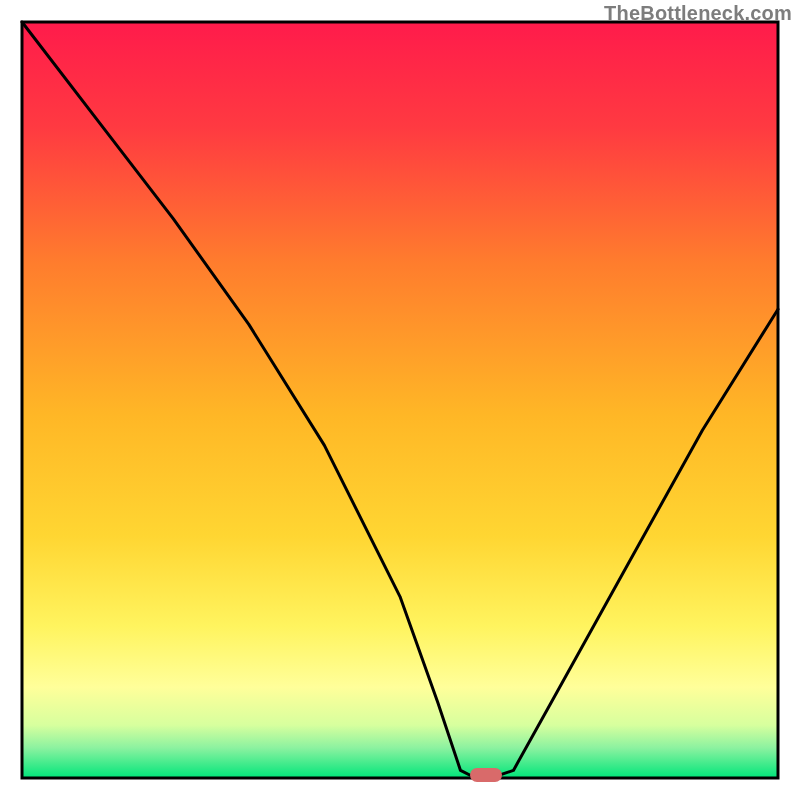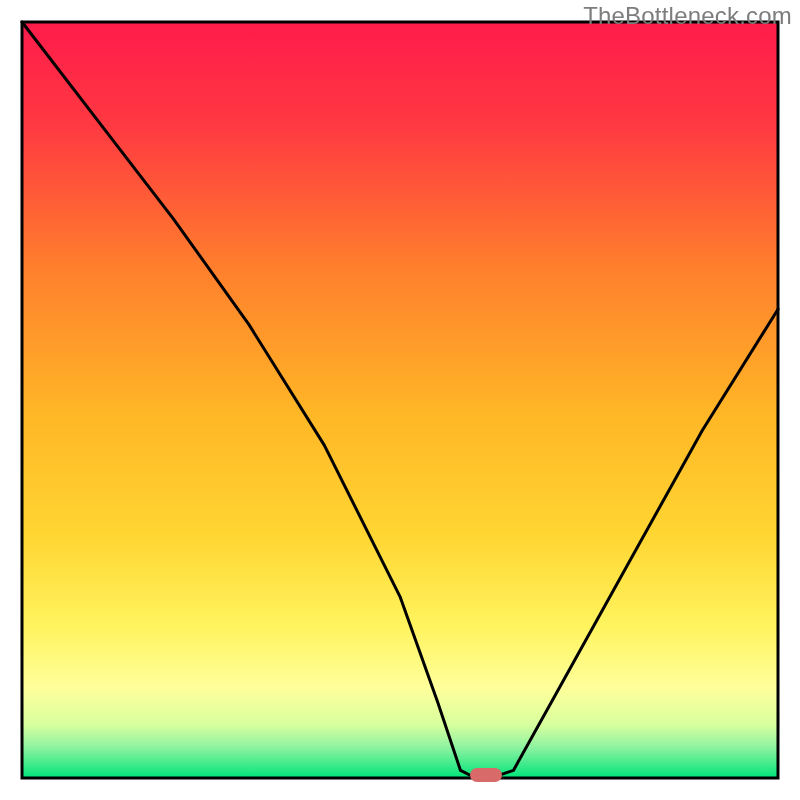--- a/index.html
+++ b/index.html
@@ -13,22 +13,22 @@
   .container {
     position: relative;
     width: 800px;
     height: 800px;
   }
   .watermark {
     position: absolute;
     top: 2px;
     right: 8px;
     color: #7d7d7d;
-    font-size: 24px;
-    font-weight: 400;
+    font-size: 20px;
+    font-weight: 700;
     letter-spacing: 0.2px;
     z-index: 20;
   }
   svg {
     display: block;
   }
 </style>
 </head>
 <body>
 

